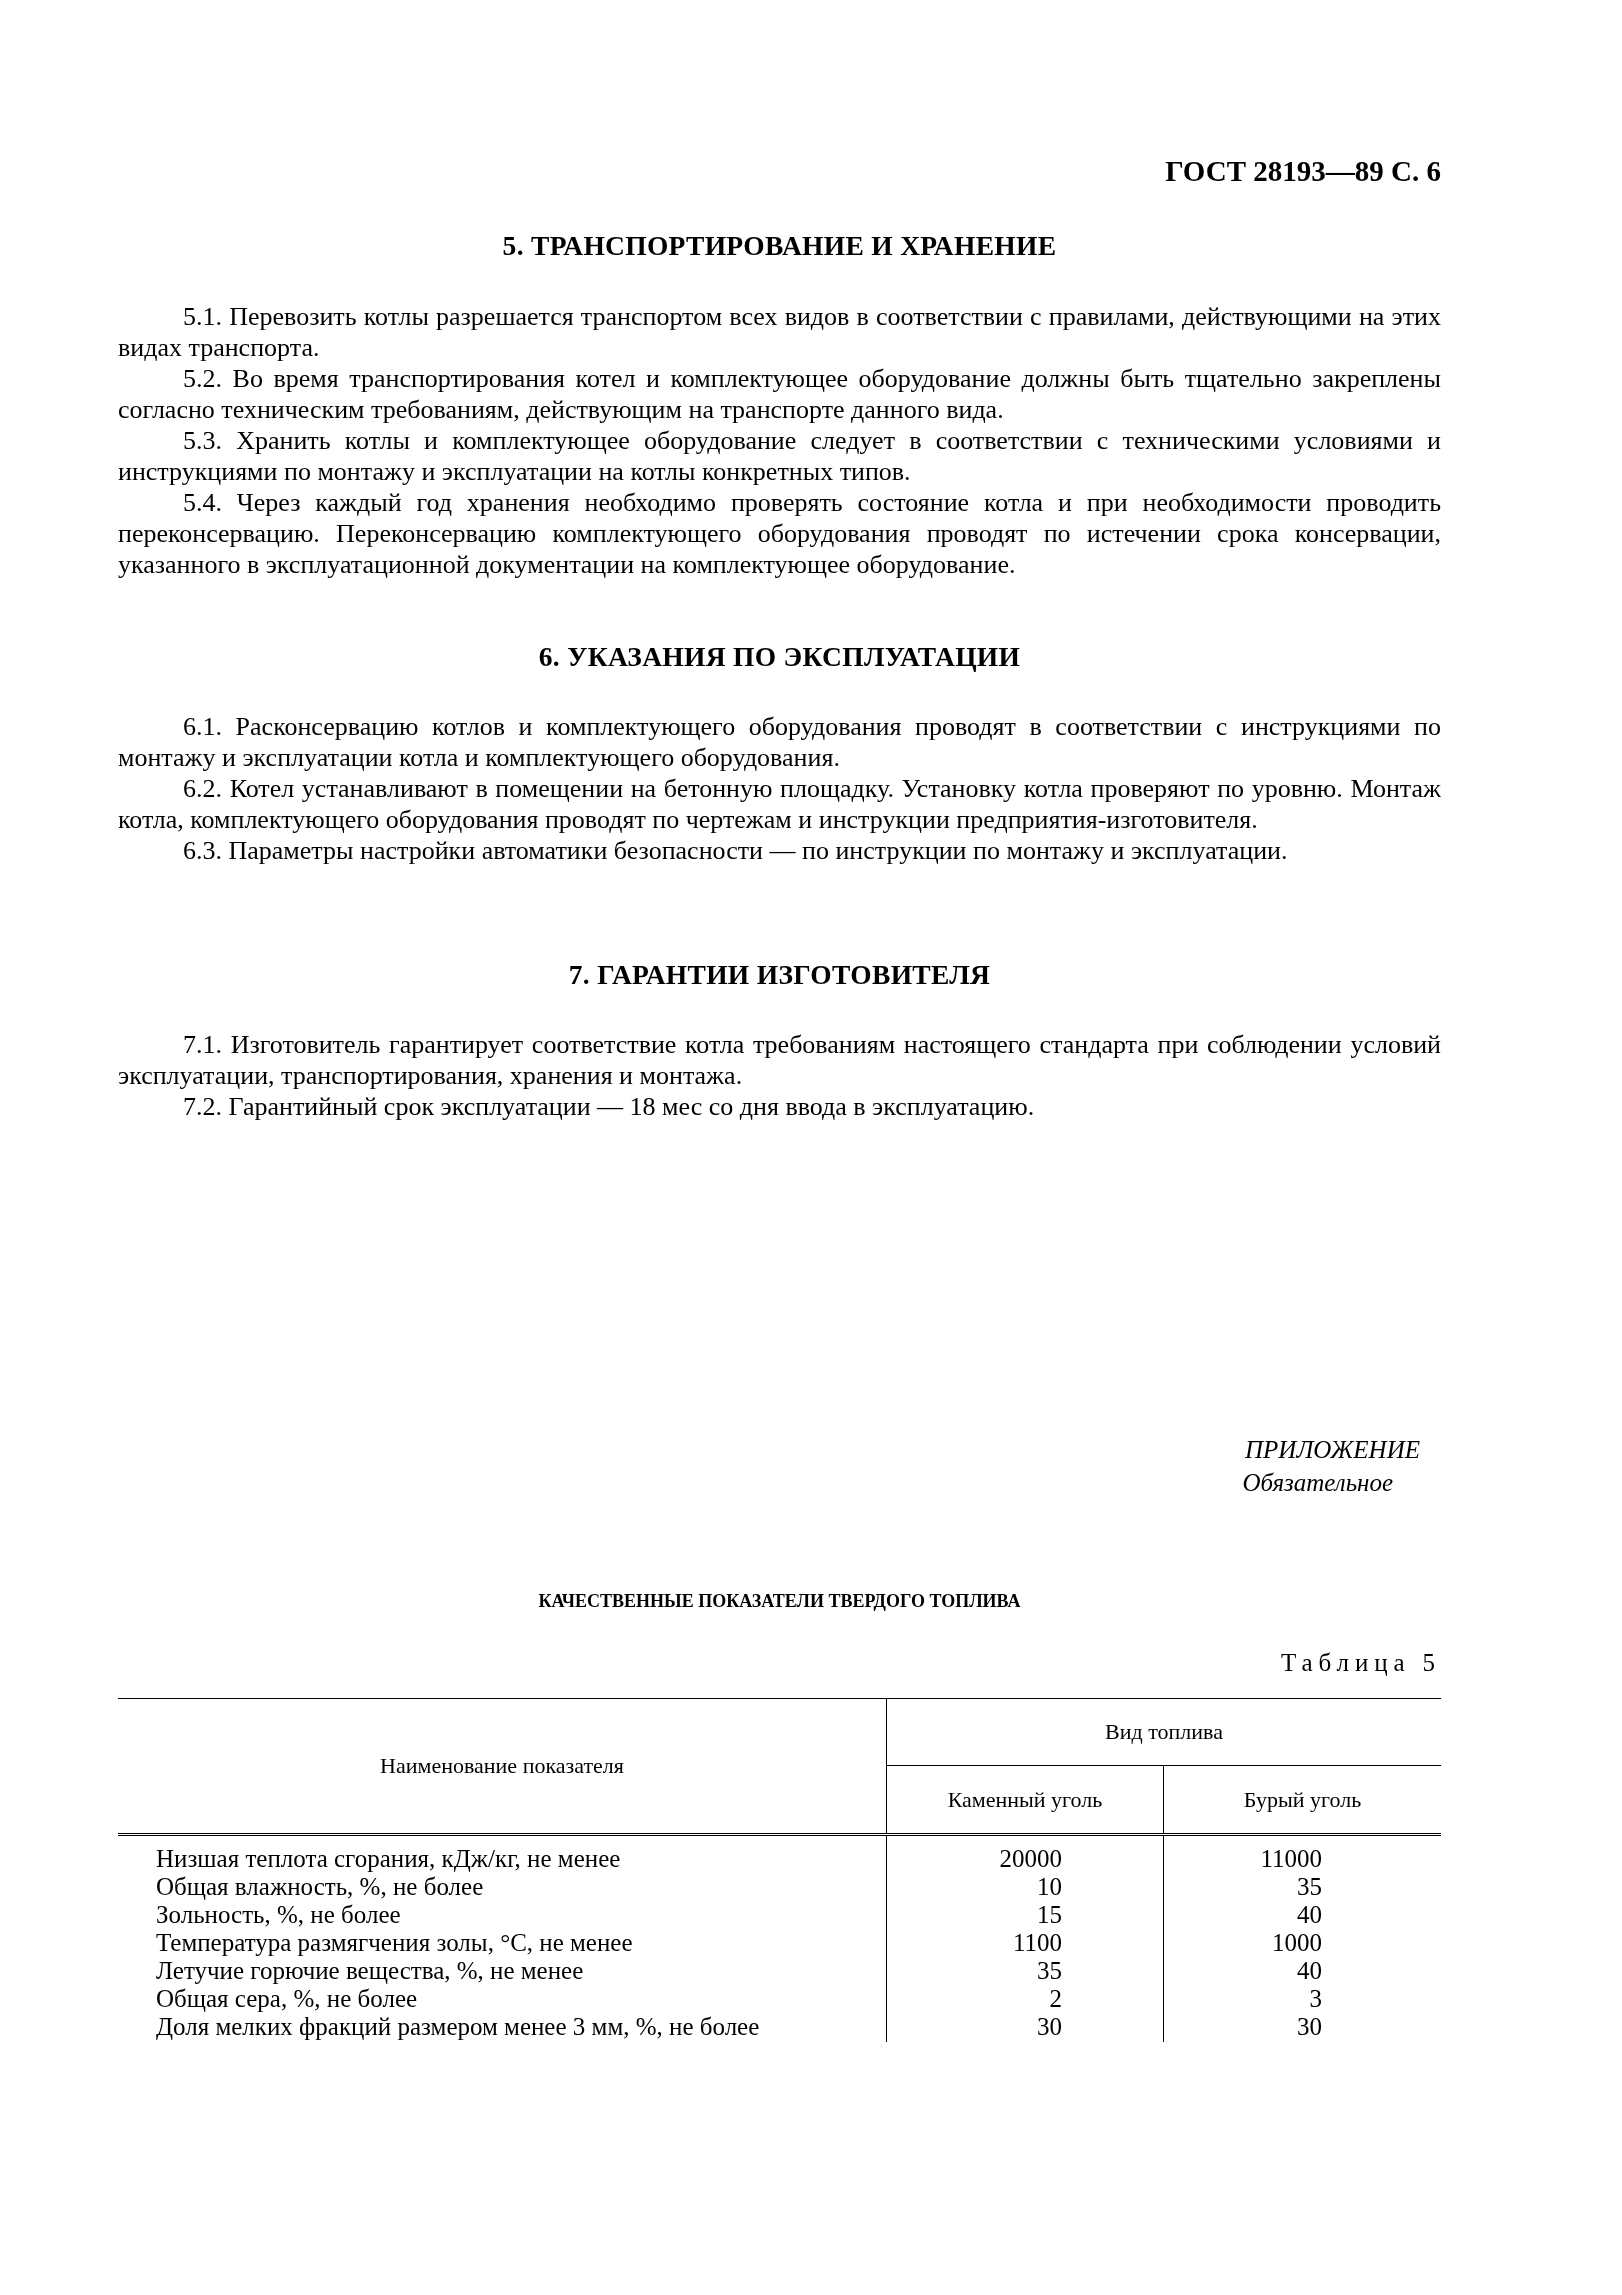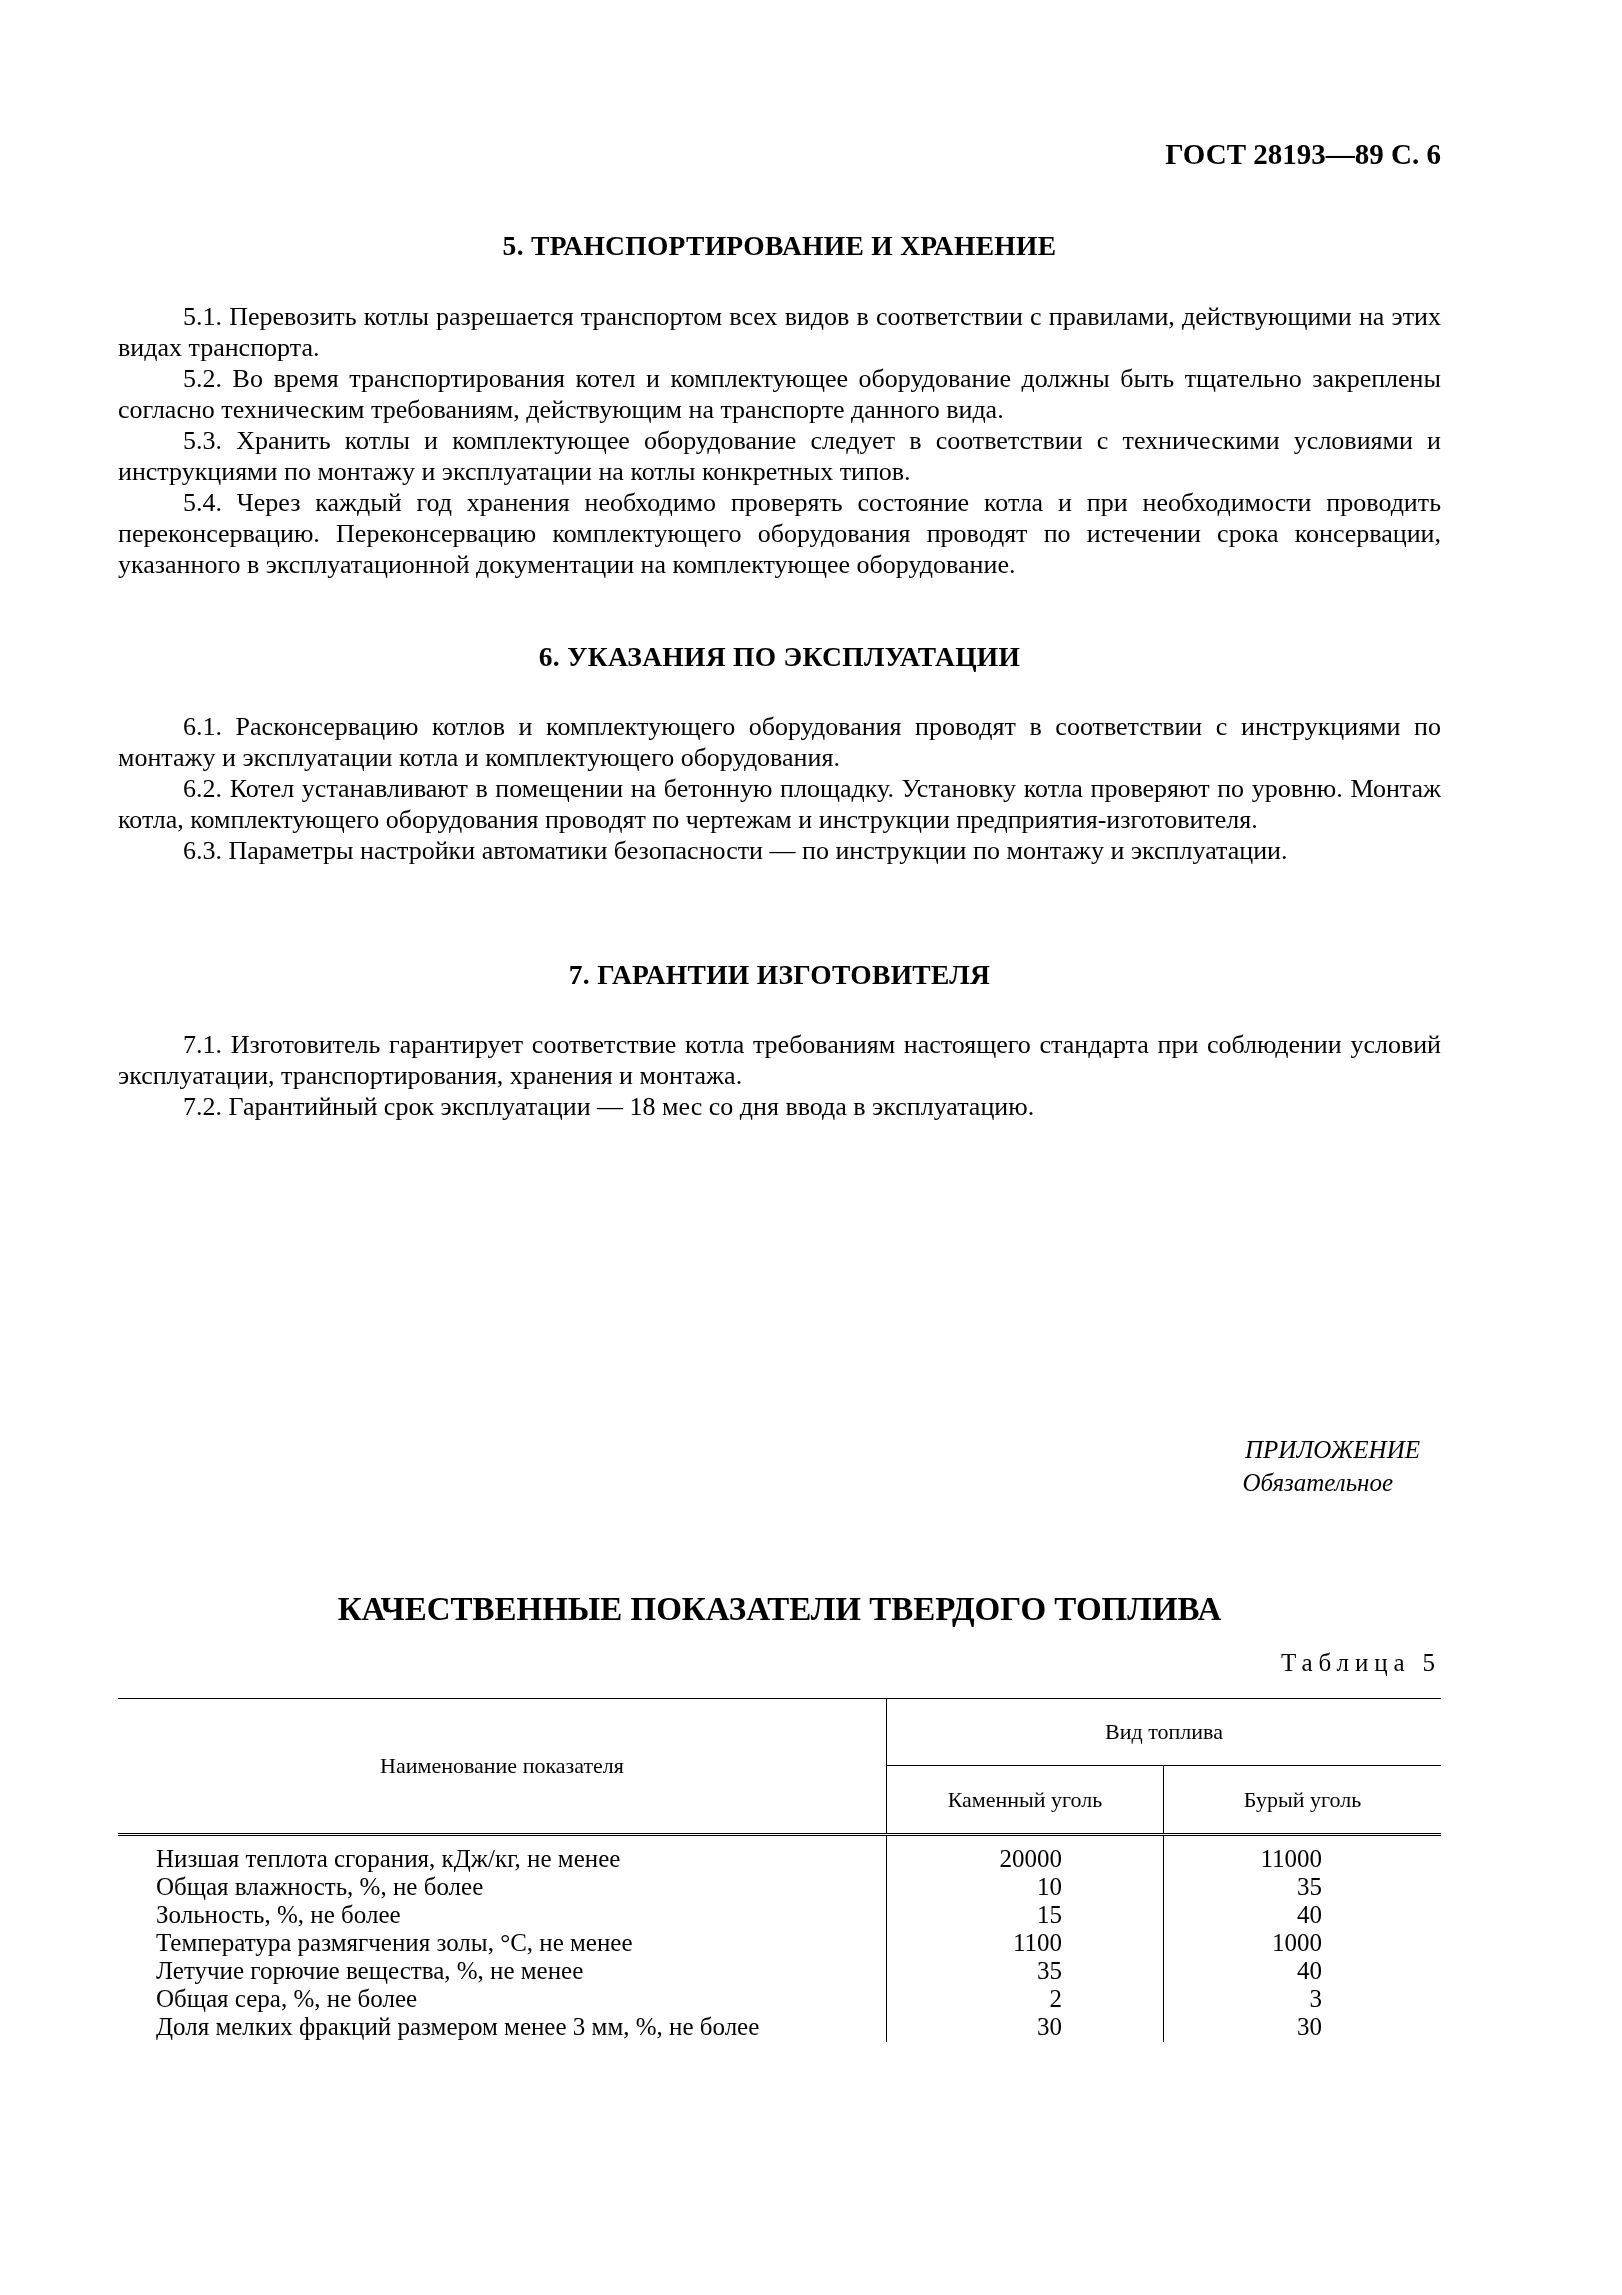--- a/index.html
+++ b/index.html
@@ -1,30 +1,30 @@
 <!DOCTYPE html>
 <html style="font-size:10.5px"><head>
 <meta charset="utf-8">
 <style>
   html, body { margin:0; padding:0; background:#ffffff; }
   body { width:1623px; height:2295px; position:relative; overflow:hidden;
          font-family:"Liberation Serif", "DejaVu Serif", serif; color:#000; }
-  .page-header { position:absolute; top:138px; right:182px; font-weight:bold; font-size:29px; }
+  .page-header { position:absolute; top:155px; right:182px; font-weight:bold; font-size:29px; }
   .section { position:absolute; left:118px; width:1323px; }
   .sec-title { text-align:center; font-weight:bold; font-size:27.5px; margin:0; letter-spacing:0.3px; }
   .para { font-size:26px; line-height:31px; text-align:justify; text-indent:65px; margin:0; }
   #s5 { top:230px; }
   #s5 .sec-title { margin-bottom:39px; }
   #s6 { top:641px; }
   #s6 .sec-title { margin-bottom:38px; }
   #s7 { top:959px; }
   #s7 .sec-title { margin-bottom:38px; }
   .appendix { position:absolute; left:1245px; top:1433px; font-style:italic; font-size:25px; line-height:33px; }
   .appendix .sub { margin-left:-2.6px; }
-  .tbl-title { position:absolute; left:118px; width:1323px; top:1591px; text-align:center; font-weight:bold; font-size:33px; }
+  .tbl-title { position:absolute; left:118px; width:1323px; top:1591px; text-align:center; font-weight:bold; font-size:18px; }
   .tbl-label { position:absolute; right:182px; top:1649px; font-size:25px; letter-spacing:5.9px; }
   table.data { position:absolute; left:118px; top:1698px; width:1323px; border-collapse:collapse; font-size:25px; }
   table.data th { font-weight:normal; font-size:22px; }
   .h-top { border-top:1.3px solid #000; }
   .h-name { width:766px; text-align:center; border-right:1.3px solid #000; border-bottom:3.9px double #000; height:131px; }
   .h-group { text-align:center; border-bottom:1.3px solid #000; height:64px; }
   .h-sub { text-align:center; height:65px; border-bottom:3.9px double #000; }
   .h-sub.left { border-right:1.3px solid #000; width:274px; }
   td { padding:0; line-height:28px; }
   td.name { padding-left:38px; border-right:1.3px solid #000; }

